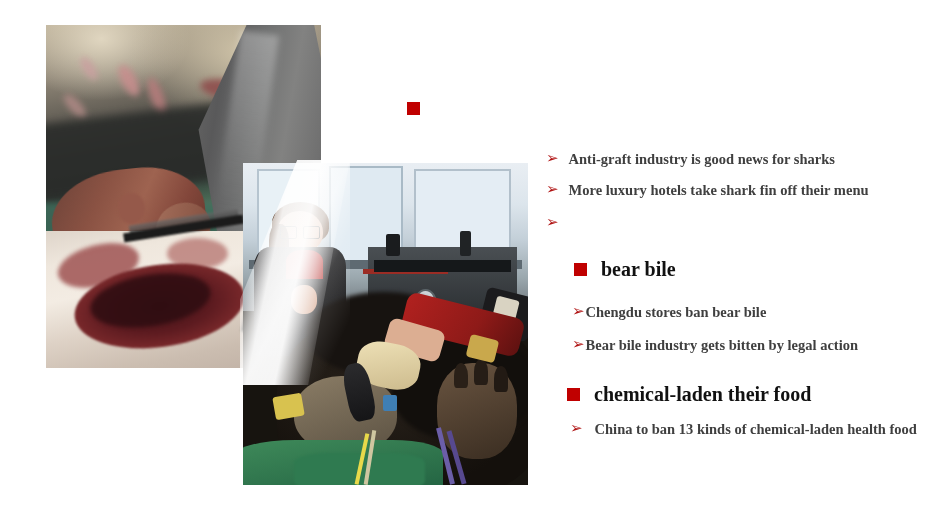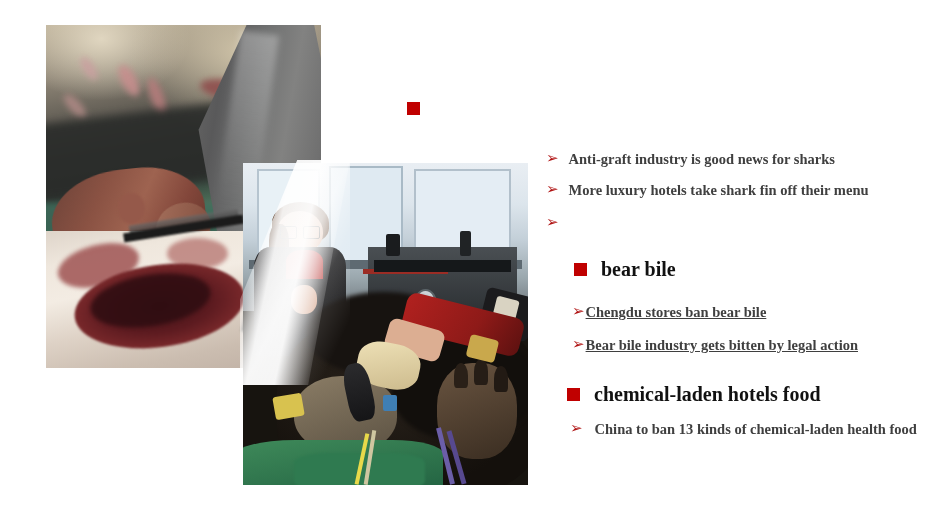--- a/index.html
+++ b/index.html
@@ -165,21 +165,21 @@
   .bullet{
     position:absolute;display:flex;align-items:flex-start;
     color:#3f3f3f;font-size:14.5px;font-weight:bold;white-space:nowrap;
   }
   .arrow{
     color:#b01414;font-size:15px;line-height:1.15;flex:none;
     font-family:"DejaVu Sans", sans-serif;
   }
   .btxt{line-height:1.25;}
   .gap-wide .btxt{margin-left:10px;}
-  .gap-tight .btxt{margin-left:1px;text-decoration:underline;}
+  .gap-tight .btxt{margin-left:1px;}
 
   #b-s1{left:546px;top:150px;}
   #b-s2{left:546px;top:181px;}
   #b-s3{left:546px;top:214px;}
   #b-b1{left:572px;top:303px;}
   #b-b2{left:572px;top:336px;}
   #b-c1{left:570px;top:420px;}
   #b-c1 .btxt{white-space:normal;width:330px;margin-left:12px;}
 </style>
 </head>
@@ -292,21 +292,21 @@
     <span class="arrow">➢</span>
     <span class="btxt">Chengdu stores ban bear bile</span>
   </div>
   <div class="bullet gap-tight" id="b-b2">
     <span class="arrow">➢</span>
     <span class="btxt">Bear bile industry gets bitten by legal action</span>
   </div>
 
   <div class="h2row" id="head-chem">
     <span class="sqbullet"></span>
-    <span class="h2text">chemical-laden hotels food</span>
+    <span class="h2text">chemical-laden their food</span>
   </div>
 
   <div class="bullet" id="b-c1">
     <span class="arrow">➢</span>
     <span class="btxt">China to ban 13 kinds of chemical-laden health food</span>
   </div>
 
 </div>
 
 </body></html>

